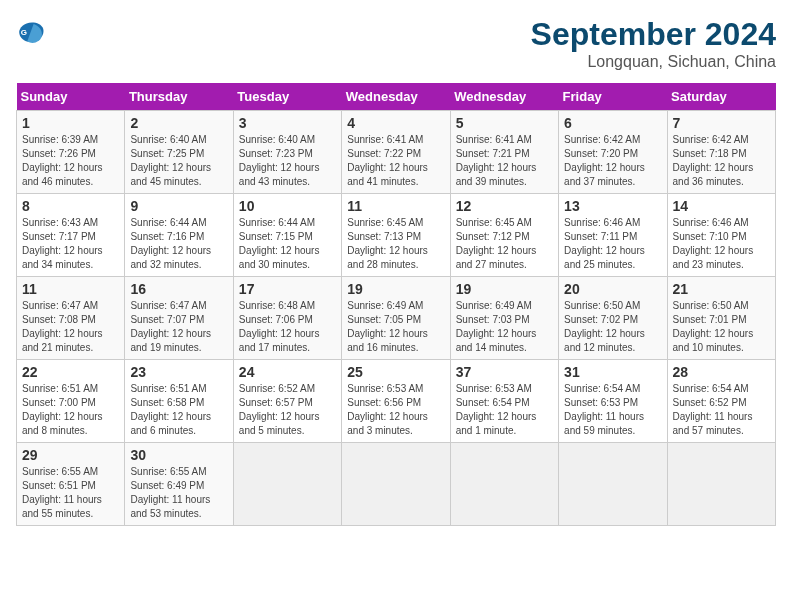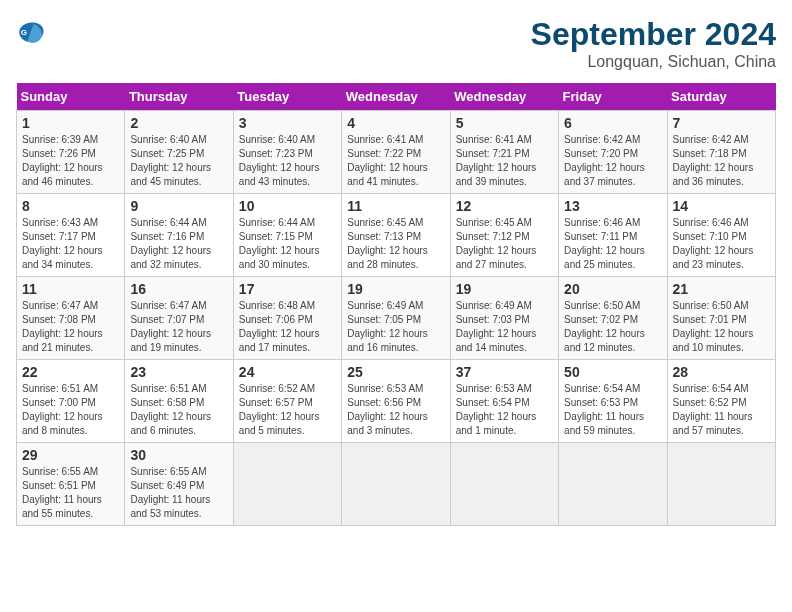--- a/index.html
+++ b/index.html
@@ -219,21 +219,21 @@
         </td>
         <td>
           <span class="day-num">25</span>
           <div class="day-info">Sunrise: 6:53 AM<br>Sunset: 6:56 PM<br>Daylight: 12 hours<br>and 3 minutes.</div>
         </td>
         <td>
           <span class="day-num">37</span>
           <div class="day-info">Sunrise: 6:53 AM<br>Sunset: 6:54 PM<br>Daylight: 12 hours<br>and 1 minute.</div>
         </td>
         <td>
-          <span class="day-num">50</span>
+          <span class="day-num">31</span>
           <div class="day-info">Sunrise: 6:54 AM<br>Sunset: 6:53 PM<br>Daylight: 11 hours<br>and 59 minutes.</div>
         </td>
         <td>
           <span class="day-num">28</span>
           <div class="day-info">Sunrise: 6:54 AM<br>Sunset: 6:52 PM<br>Daylight: 11 hours<br>and 57 minutes.</div>
         </td>
       </tr>
       <tr>
         <td>
           <span class="day-num">29</span>

